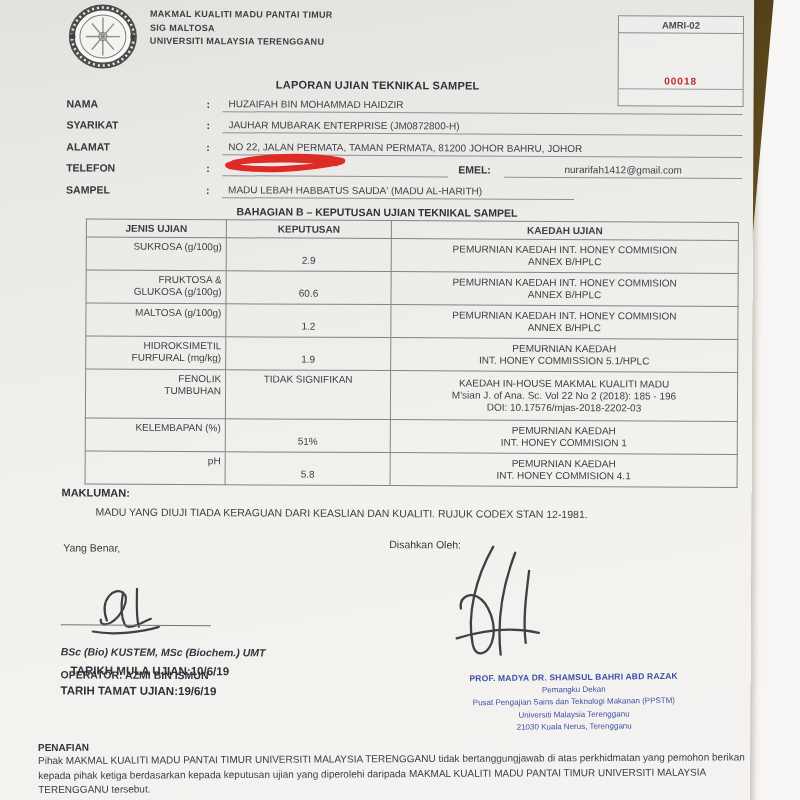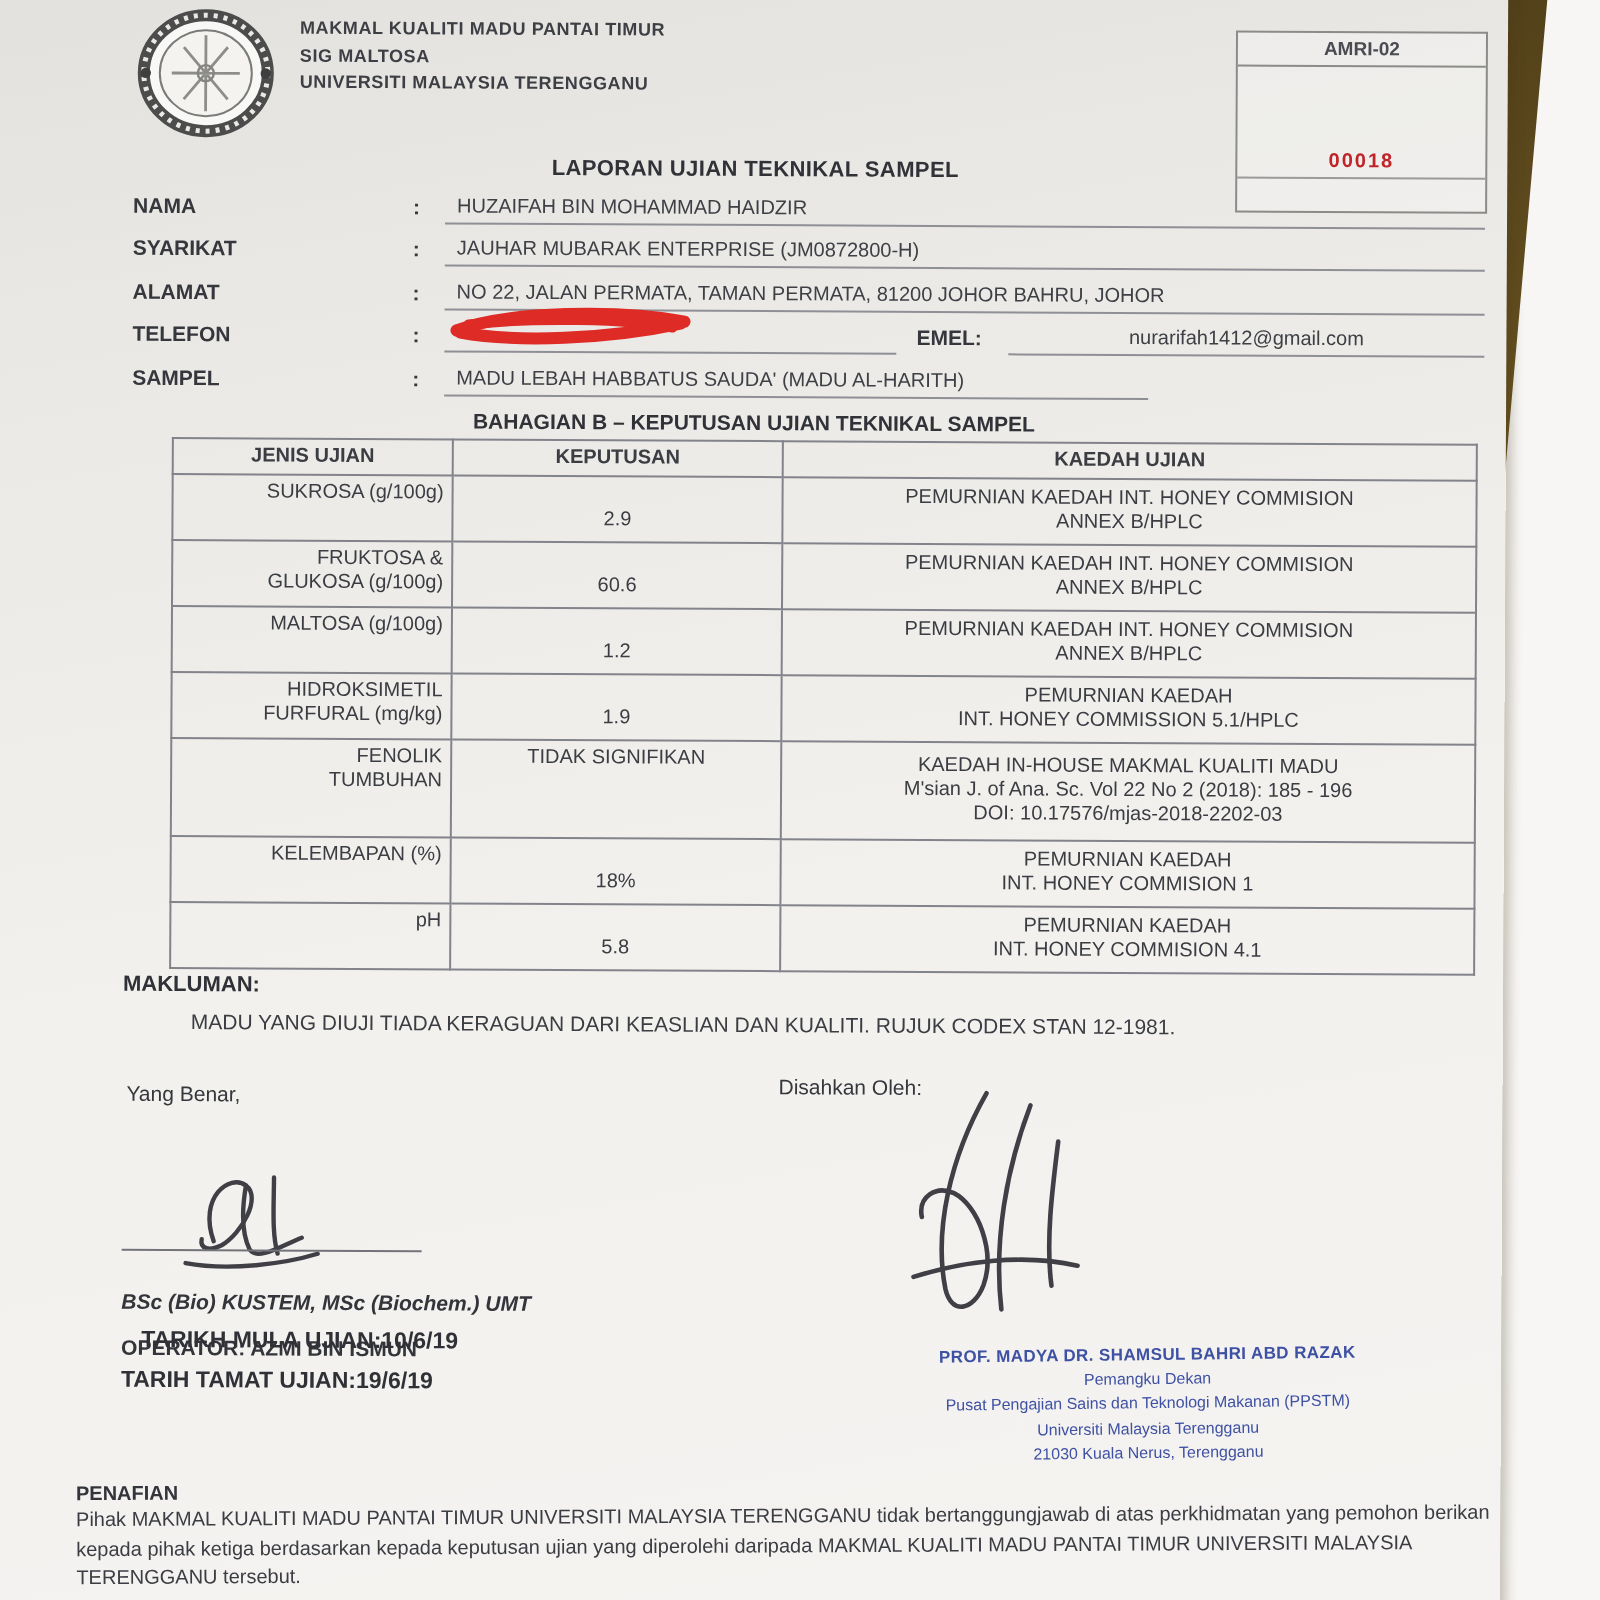--- a/index.html
+++ b/index.html
@@ -214,21 +214,21 @@
           <tr class="tall">
             <td class="jenis">FENOLIK
 TUMBUHAN</td>
             <td class="res top">TIDAK SIGNIFIKAN</td>
             <td class="kaedah">KAEDAH IN-HOUSE MAKMAL KUALITI MADU
 M'sian J. of Ana. Sc. Vol 22 No 2 (2018): 185 - 196
 DOI: 10.17576/mjas-2018-2202-03</td>
           </tr>
           <tr>
             <td class="jenis">KELEMBAPAN (%)</td>
-            <td class="res">18%</td>
+            <td class="res">51%</td>
             <td class="kaedah">PEMURNIAN KAEDAH
 INT. HONEY COMMISION 1</td>
           </tr>
           <tr>
             <td class="jenis">pH</td>
             <td class="res">5.8</td>
             <td class="kaedah">PEMURNIAN KAEDAH
 INT. HONEY COMMISION 4.1</td>
           </tr>
         </tbody>

